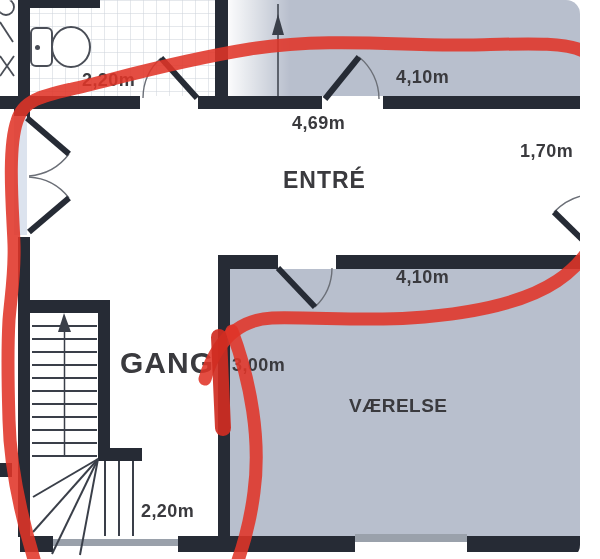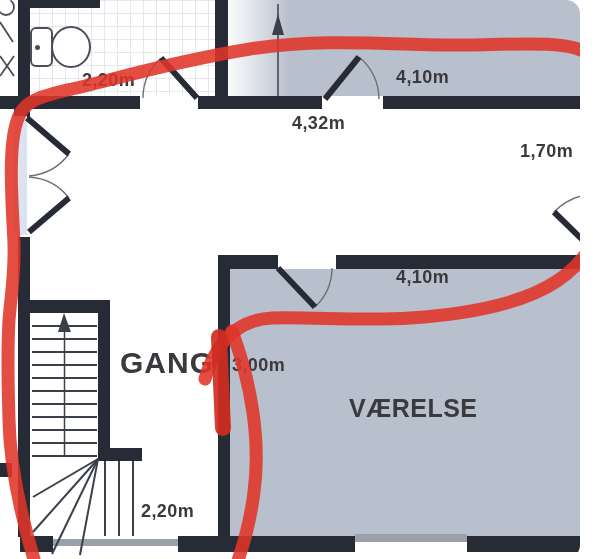--- a/index.html
+++ b/index.html
@@ -6,21 +6,21 @@
   body{width:600px;height:559px;overflow:hidden;font-family:"Liberation Sans",sans-serif;}
   .stage{position:relative;width:580px;height:559px;border-radius:14px;overflow:hidden;background:#ffffff;text-align:right;}
   .stage svg{position:absolute;left:0;top:0;}
   .overlay{pointer-events:none;z-index:3;}
   .overlay g{mix-blend-mode:multiply;}
   .lbl{position:absolute;z-index:2;font-weight:700;color:var(--label-text);white-space:nowrap;line-height:1;}
   .dim{font-size:18px;letter-spacing:.4px;}
   .room{letter-spacing:1px;}
   .room.entre{font-size:23px;}
   .room.gang{font-size:30px;}
-  .room.vaer{font-size:25px;letter-spacing:.5px;}
+  .room.vaer{font-size:19px;letter-spacing:.5px;}
   .wall{fill:var(--wall);}
   .wall-muted{fill:var(--wall-muted);}
   .glass{fill:var(--glass);}
   .wingray{fill:var(--window-gray);}
   .line{stroke:var(--line);}
   .fixture{stroke:#4a4e57;fill:#ffffff;}
   .arc{stroke:#6b6f77;stroke-width:1.4;fill:none;}
   .leaf{stroke:var(--wall);stroke-width:6;}
   .red{stroke:var(--marker-red);stroke-width:13;fill:none;stroke-linecap:round;stroke-linejoin:round;opacity:.88;}
   .red-dark{stroke:var(--marker-red-dark);stroke-width:16;fill:none;stroke-linecap:round;opacity:.92;}
@@ -144,26 +144,27 @@
     </g>
 
     <g>
       <line x1="278" y1="4" x2="278" y2="96" style="stroke:var(--line)" stroke-width="1.5"></line>
       <polygon points="278,14 272,35 284,35" style="fill:var(--line)"></polygon>
     </g>
   </svg>
 
   <div class="lbl dim" style="left:82px;top:71px">2,20m</div>
   <div class="lbl dim" style="left:396px;top:68px">4,10m</div>
-  <div class="lbl dim" style="left:292px;top:114px">4,32m</div>
+  <div class="lbl dim" style="left:292px;top:114px">4,69m</div>
   <div class="lbl dim" style="left:520px;top:142px">1,70m</div>
   <div class="lbl dim" style="left:396px;top:268px">4,10m</div>
   <div class="lbl dim" style="left:232px;top:356px">3,00m</div>
   <div class="lbl dim" style="left:141px;top:502px">2,20m</div>
 
+  <div class="lbl room entre" style="left:283px;top:169px">ENTRÉ</div>
   <div class="lbl room gang" style="left:120px;top:348px">GANG</div>
   <div class="lbl room vaer" style="left:349px;top:396px">VÆRELSE</div>
 
   <svg class="overlay" width="600" height="559" viewBox="0 0 600 559">
     <g>
       <path class="red" d="M 36,566 C 22,520 10,470 9,420 C 8,385 7,355 9,320 C 11,295 15,273 14,244
            C 13,214 7,150 17,121 C 23,100 42,96 72,89 C 112,80 170,62 250,49
            C 330,37 402,46 470,45 C 520,44 566,41 585,52 C 598,59 603,80 604,102"></path>
       <path class="red" d="M 604,210 C 598,240 584,263 557,281 C 524,303 470,314 410,318
            C 370,321 310,317 272,318 C 249,319 231,330 219,348 C 213,357 208,368 205,379"></path>

